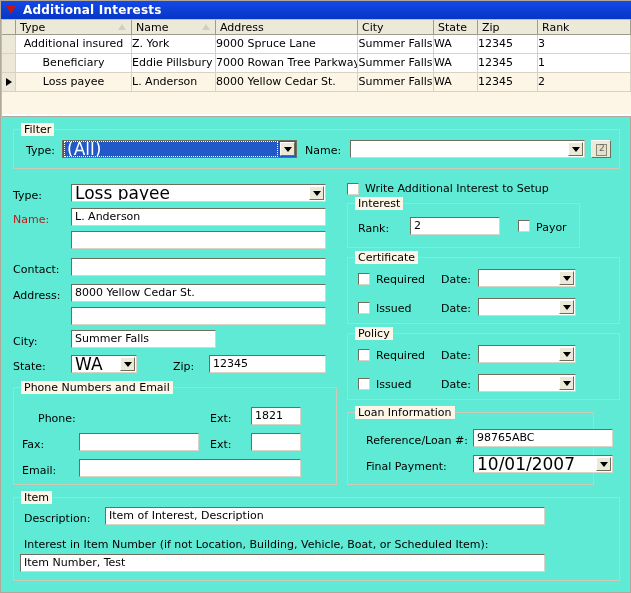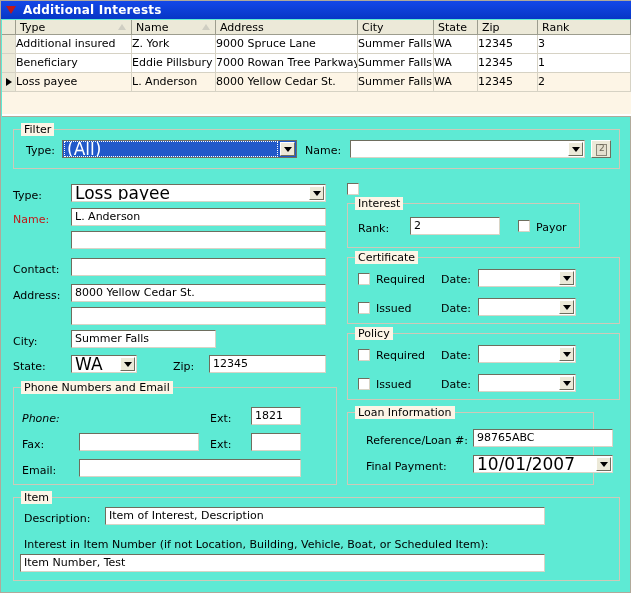--- a/index.html
+++ b/index.html
@@ -43,24 +43,24 @@
   .gr-sel{width:14px;flex:none;box-sizing:border-box;border-right:1px solid #d6d2c4;
           background:#ece9d8;position:relative;}
   .gr-sel .caret{position:absolute;left:4px;top:5px;width:0;height:0;
           border-top:4px solid transparent;border-bottom:4px solid transparent;
           border-left:6px solid #000;}
   .gr-cell{box-sizing:border-box;border-right:1px solid #d6d2c4;padding:2px 0 0 0;
            font-size:11px;white-space:nowrap;overflow:hidden;}
   .grid-filler{height:22px;background:#fdf5e6;}
 
   
-  .c0{width:116px;flex:none;}
+  .c0{width:116px;flex:none;text-align:center;}
   .c1{width:84px;flex:none;}
   .c2{width:142px;flex:none;}
-  .c3{width:76px;flex:none;}
+  .c3{width:76px;flex:none;text-align:center;}
   .c4{width:44px;flex:none;}
   .c5{width:60px;flex:none;}
   .c6{flex:1 1 auto;}
 
   
   .lbl{position:absolute;font-size:11px;color:#000;white-space:nowrap;}
   .lbl.req{color:#c01818;}
   .tf{position:absolute;box-sizing:border-box;background:#fff;
       border:1px solid #7f7f6e;border-top-color:#6e6e5e;border-left-color:#6e6e5e;
       border-right-color:#d8d4c6;border-bottom-color:#d8d4c6;
@@ -218,34 +218,35 @@
   <span class="lbl" style="left:12px;top:359px;">State:</span>
   <div class="cb" style="left:70px;top:354px;width:66px;height:18px;">
     <span class="txt">WA</span>
     <span class="btn"></span>
   </div>
   <span class="lbl" style="left:172px;top:359px;">Zip:</span>
   <div class="tf" style="left:208px;top:354px;width:117px;height:18px;">12345</div>
 
   <div class="grp" style="left:12px;top:386px;width:324px;height:98px;">
     <span class="cap">Phone Numbers and Email</span>
-    <span class="lbl" style="left:8px;top:24px;font-style:italic;">Phone:</span>
+    <span class="lbl" style="left:24px;top:24px;">Phone:</span>
     <span class="lbl" style="left:196px;top:24px;">Ext:</span>
     <div class="tf" style="left:237px;top:19px;width:50px;height:18px;">1821</div>
 
     <span class="lbl" style="left:8px;top:50px;">Fax:</span>
     <div class="tf" style="left:65px;top:45px;width:120px;height:18px;"></div>
     <span class="lbl" style="left:196px;top:50px;">Ext:</span>
     <div class="tf" style="left:237px;top:45px;width:50px;height:18px;"></div>
 
     <span class="lbl" style="left:8px;top:76px;">Email:</span>
     <div class="tf" style="left:65px;top:71px;width:222px;height:18px;"></div>
   </div>
 
   <div class="chk" style="left:346px;top:182px;"></div>
+  <span class="lbl" style="left:364px;top:181px;">Write Additional Interest to Setup</span>
 
   <div class="grp" style="left:346px;top:202px;width:233px;height:45px;">
     <span class="cap">Interest</span>
     <span class="lbl" style="left:10px;top:18px;">Rank:</span>
     <div class="tf" style="left:62px;top:13px;width:90px;height:18px;">2</div>
     <div class="chk" style="left:170px;top:16px;"></div>
     <span class="lbl" style="left:188px;top:17px;">Payor</span>
   </div>
 
   <div class="grp" style="left:346px;top:256px;width:273px;height:67px;">

